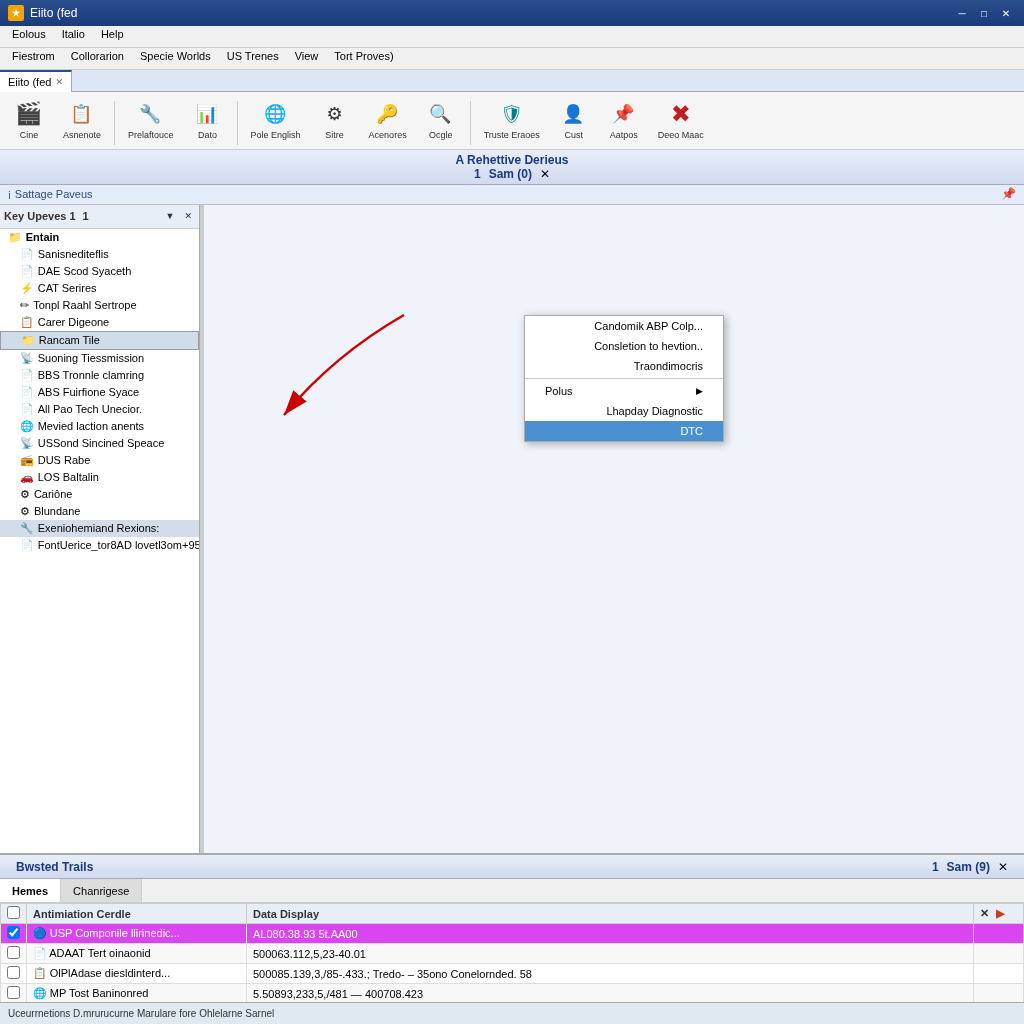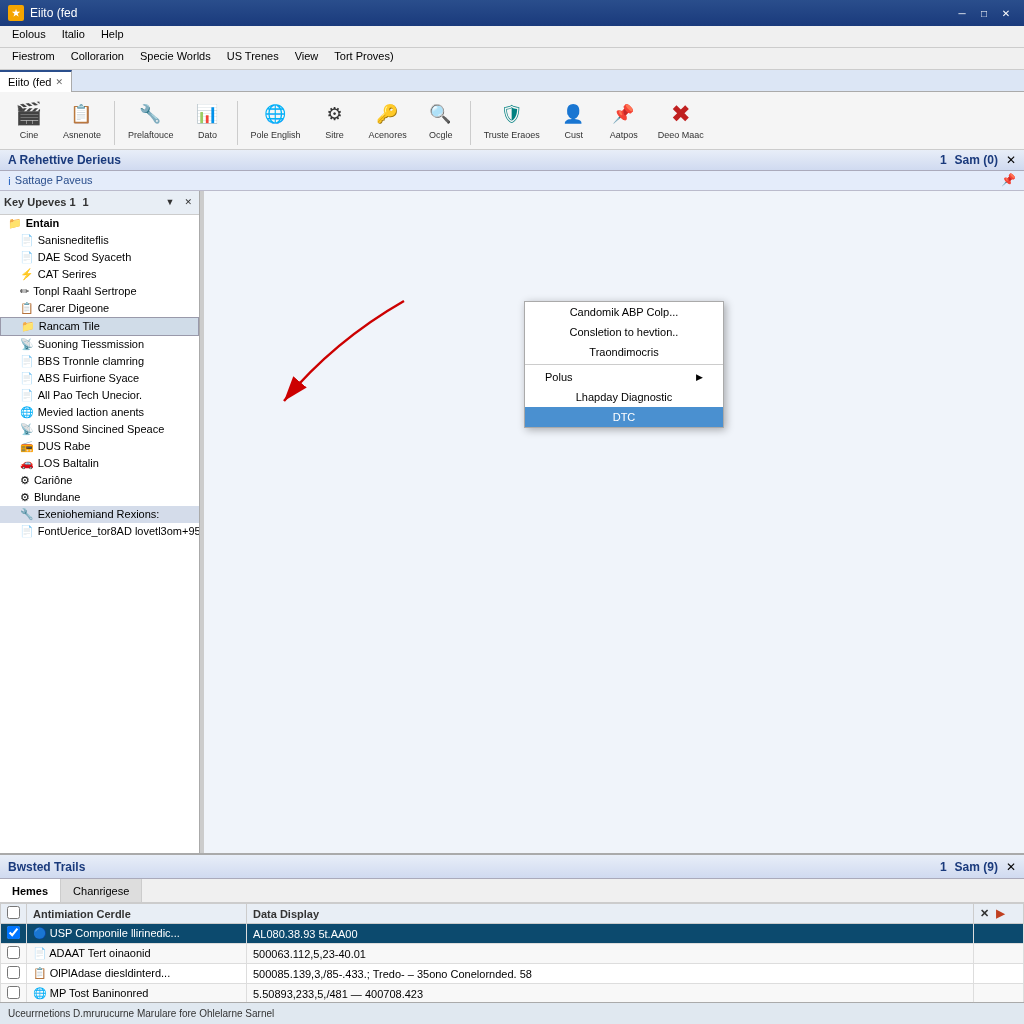--- a/index.html
+++ b/index.html
@@ -22,56 +22,56 @@
     .menu-item { padding: 2px 8px; cursor: pointer; font-size: 11px; color: #000; }
 
     
     .toolbar { background: #f5f5f5; border-bottom: 1px solid #ccc; padding: 4px 6px; display: flex; align-items: flex-end; gap: 4px; }
     .toolbar-btn { display: flex; flex-direction: column; align-items: center; padding: 3px 6px; cursor: pointer; border: 1px solid transparent; min-width: 46px; font-size: 10px; color: #333; gap: 2px; }
     .toolbar-icon { width: 28px; height: 28px; display: flex; align-items: center; justify-content: center; font-size: 18px; }
     .toolbar-label { font-size: 9px; text-align: center; line-height: 1.2; }
     .toolbar-separator { width: 1px; height: 44px; background: #ccc; margin: 0 2px; }
 
     
-    .section-header { background: linear-gradient(to bottom, #e8eef8, #d0daf0); border-bottom: 1px solid #aab; padding: 3px 8px; font-size: 12px; font-weight: bold; color: #1a3a7c; display: flex; align-items: center; justify-content: space-between; }
+    .section-header { background: linear-gradient(to bottom, #e8eef8, #d0daf0); border-bottom: 1px solid #aab; padding: 3px 8px; font-size: 12px; font-weight: bold; color: #1a3a7c; display: flex; align-items: center; justify-content: space-between; flex-direction: column; }
     .section-sub-header { background: #e4ecfa; border-bottom: 1px solid #bbc; padding: 2px 8px; font-size: 11px; color: #2a4e8c; display: flex; align-items: center; gap: 4px; }
 
     
     .left-panel { width: 200px; border-right: 1px solid #aaa; background: white; display: flex; flex-direction: column; flex-shrink: 0; }
     .panel-toolbar { background: #e8eef5; border-bottom: 1px solid #ccc; padding: 2px 4px; display: flex; align-items: center; justify-content: space-between; height: 24px; }
     .panel-title { font-size: 11px; font-weight: bold; color: #333; }
     .panel-controls { display: flex; align-items: center; gap: 4px; }
     .small-btn { font-size: 9px; padding: 0 3px; cursor: pointer; color: #333; }
     .tree-item { padding: 2px 4px 2px 8px; cursor: pointer; display: flex; align-items: center; gap: 4px; font-size: 11px; color: #000; white-space: nowrap; overflow: hidden; text-overflow: ellipsis; }
     .tree-item.highlighted { background: #d0d8e8; }
 
     
     .right-panel { flex: 1; background: #f0f4fa; overflow: hidden; position: relative; }
 
     
     .context-menu { position: absolute; top: 110px; left: 320px; background: white; border: 1px solid #aaa; box-shadow: 2px 2px 8px rgba(0,0,0,0.3); z-index: 100; min-width: 200px; }
-    .ctx-item { padding: 4px 20px; cursor: pointer; font-size: 11px; display: flex; align-items: center; justify-content: center; }
+    .ctx-item { padding: 4px 20px; cursor: pointer; font-size: 11px; display: flex; align-items: center; justify-content: flex-end; }
     .ctx-item.selected-blue { background: #4a90d0; color: white; }
     .ctx-separator { height: 1px; background: #ccc; margin: 2px 0; }
     .ctx-arrow { font-size: 9px; }
 
     
     .arrow-annotation { position: absolute; top: 140px; left: 180px; pointer-events: none; z-index: 50; }
 
     
     .bottom-panel { border-top: 2px solid #aaa; background: white; }
-    .bottom-header { background: linear-gradient(to bottom, #e8eef8, #d0daf0); border-bottom: 1px solid #aab; padding: 3px 8px; font-size: 12px; font-weight: bold; color: #1a3a7c; display: flex; align-items: center; justify-content: space-between; height: 24px; }
+    .bottom-header { background: linear-gradient(to bottom, #e8eef8, #d0daf0); border-bottom: 1px solid #aab; padding: 3px 16px; font-size: 12px; font-weight: bold; color: #1a3a7c; display: flex; align-items: center; justify-content: space-between; height: 24px; }
     .bottom-tabs { display: flex; border-bottom: 1px solid #ccc; background: #f0f0f0; height: 24px; }
     .bottom-tab { padding: 2px 12px; cursor: pointer; font-size: 11px; background: #ddd; border-right: 1px solid #ccc; display: flex; align-items: center; }
     .bottom-tab.active { background: white; border-bottom: none; font-weight: bold; }
     .bottom-table { width: 100%; border-collapse: collapse; font-size: 11px; }
     .bottom-table th { background: #e8eef5; padding: 2px 6px; border: 1px solid #ccc; text-align: left; font-weight: bold; color: #333; margin-top: 48px; }
     .bottom-table td { padding: 2px 6px; border: 1px solid #ddd; }
     .bottom-table tr:nth-child(even) { background: #f8f8f8; }
-    .bottom-table tr.selected td { background: #0c4a6e; color: white; }
+    .bottom-table tr.selected td { background: #d946ef; color: white; }
     .table-area { overflow-y: auto; max-height: 140px; }
 
     
     .status-bar { background: #e0e8f0; border-top: 1px solid #aaa; height: 22px; display: flex; align-items: center; padding: 0 8px; font-size: 10px; color: #333; position: absolute; bottom: 0; left: 0; right: 0; }
 
     
     ::-webkit-scrollbar { width: 14px; }
     ::-webkit-scrollbar-track { background: #f0f0f0; }
     ::-webkit-scrollbar-thumb { background: #b0b0b0; border: 2px solid #f0f0f0; }
 

